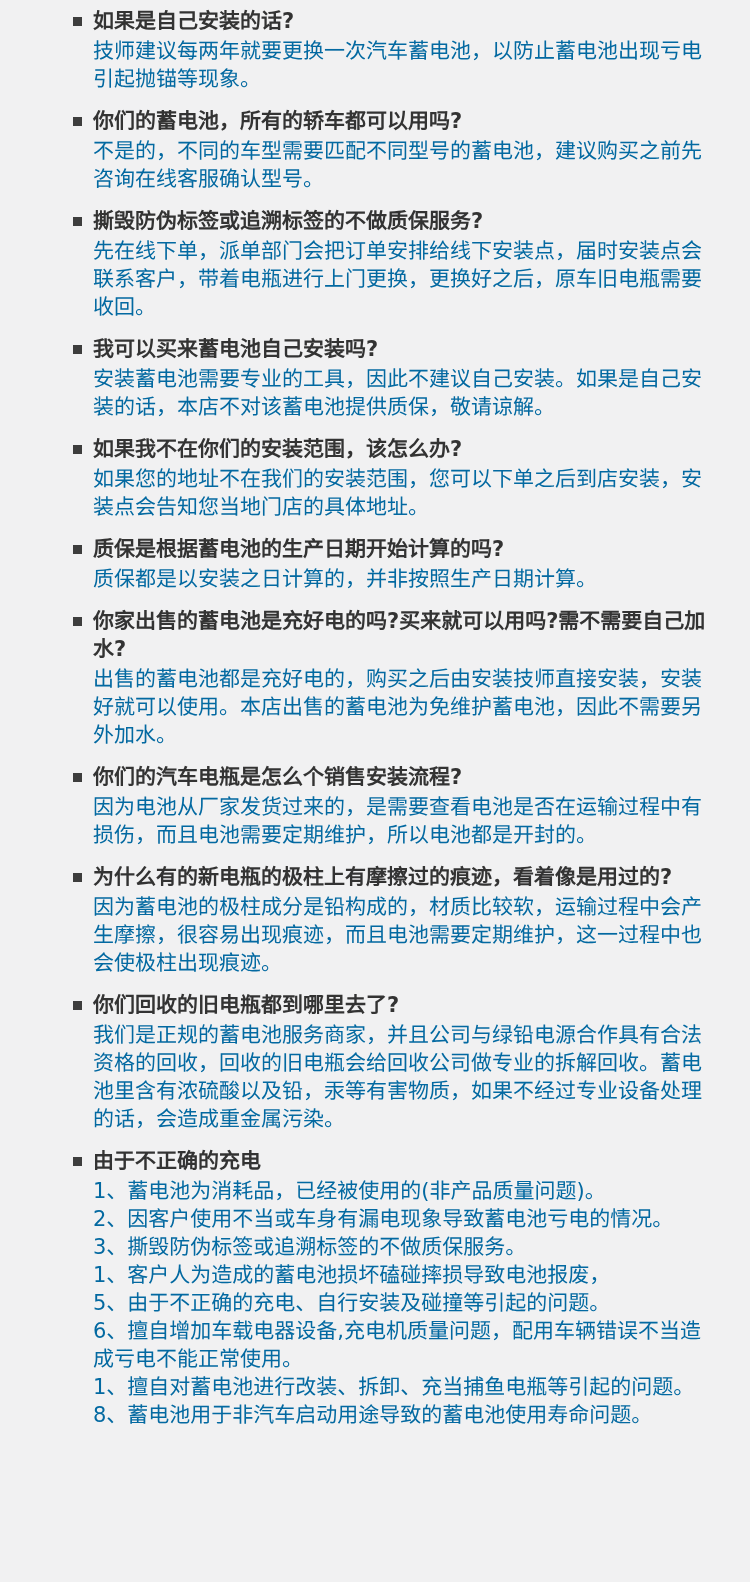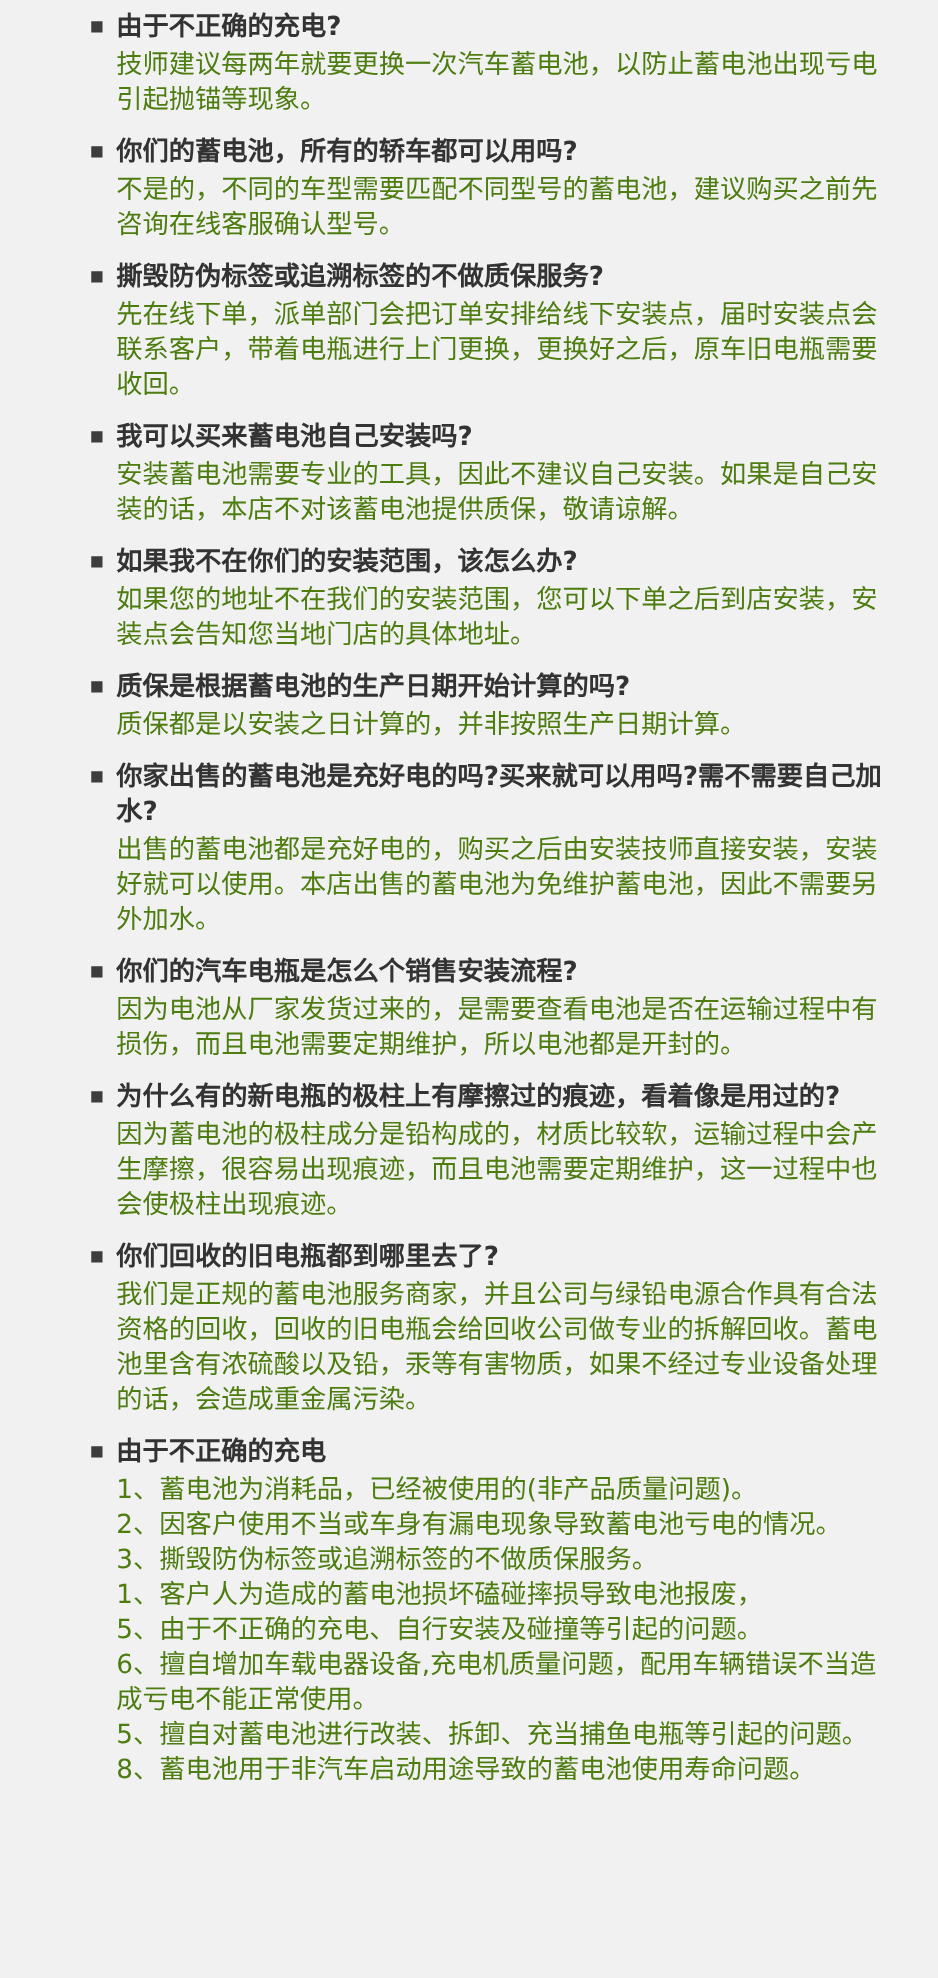--- a/index.html
+++ b/index.html
@@ -37,32 +37,32 @@
     width: 9px;
     height: 9px;
     background: #3d3d3d;
   }
   .faq-answer {
     padding-left: 20px;
     margin: 0;
     font-size: 21px;
     line-height: 28px;
     font-weight: normal;
-    color: #4d7c0f;
+    color: #0369a1;
   }
 </style>
 </head>
 <body>
 
 <div class="faq-section">
 
   <div class="faq-item">
     <p class="faq-question">
       <span class="bullet"></span>
-      <span>由于不正确的充电?</span>
+      <span>如果是自己安装的话?</span>
     </p>
     <p class="faq-answer">技师建议每两年就要更换一次汽车蓄电池，以防止蓄电池出现亏电引起抛锚等现象。</p>
   </div>
 
   <div class="faq-item">
     <p class="faq-question">
       <span class="bullet"></span>
       <span>你们的蓄电池，所有的轿车都可以用吗?</span>
     </p>
     <p class="faq-answer">不是的，不同的车型需要匹配不同型号的蓄电池，建议购买之前先咨询在线客服确认型号。</p>
@@ -137,17 +137,17 @@
     <p class="faq-question">
       <span class="bullet"></span>
       <span>由于不正确的充电</span>
     </p>
     <p class="faq-answer">1、蓄电池为消耗品，已经被使用的(非产品质量问题)。</p>
     <p class="faq-answer">2、因客户使用不当或车身有漏电现象导致蓄电池亏电的情况。</p>
     <p class="faq-answer">3、撕毁防伪标签或追溯标签的不做质保服务。</p>
     <p class="faq-answer">1、客户人为造成的蓄电池损坏磕碰摔损导致电池报废，</p>
     <p class="faq-answer">5、由于不正确的充电、自行安装及碰撞等引起的问题。</p>
     <p class="faq-answer">6、擅自增加车载电器设备,充电机质量问题，配用车辆错误不当造成亏电不能正常使用。</p>
-    <p class="faq-answer">5、擅自对蓄电池进行改装、拆卸、充当捕鱼电瓶等引起的问题。</p>
+    <p class="faq-answer">1、擅自对蓄电池进行改装、拆卸、充当捕鱼电瓶等引起的问题。</p>
     <p class="faq-answer">8、蓄电池用于非汽车启动用途导致的蓄电池使用寿命问题。</p>
   </div>
 
 </div>
 
 </body></html>

